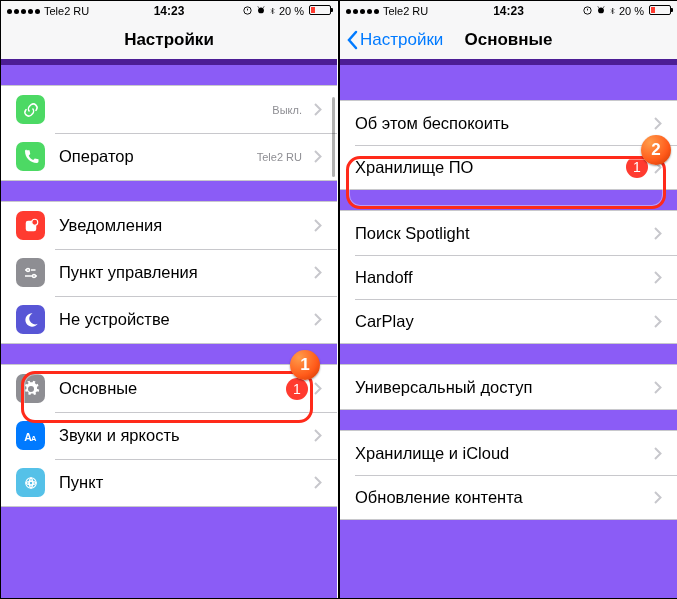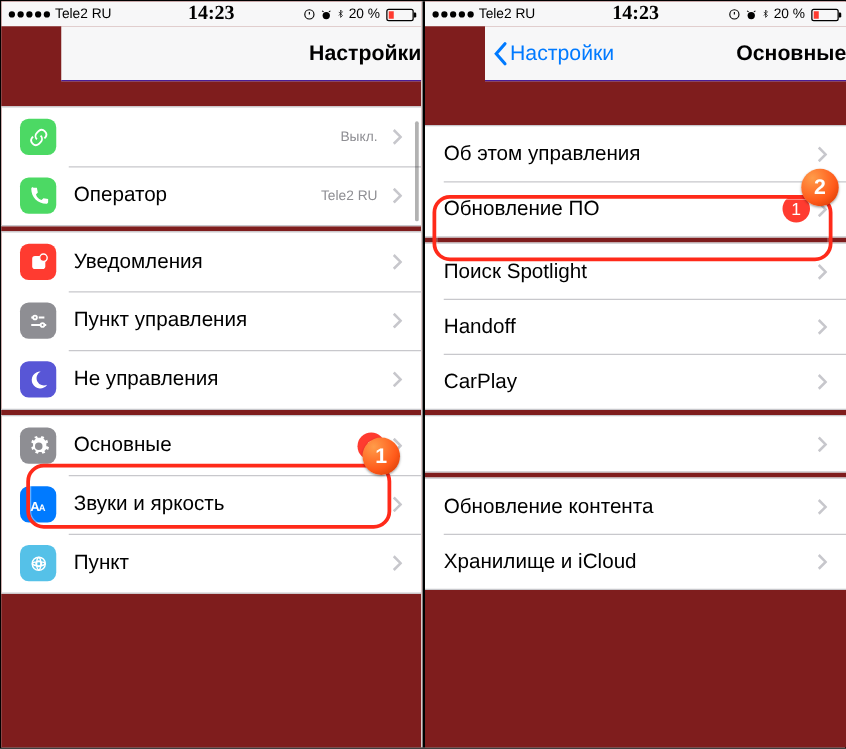--- a/index.html
+++ b/index.html
@@ -1,42 +1,42 @@
 <!DOCTYPE html>
 <html><head>
 <meta charset="utf-8">
 <style>
   * { box-sizing: border-box; margin: 0; padding: 0; font-family: -apple-system, "Helvetica Neue", Arial, sans-serif; }
   body { background: #fff; }
   .stage { width: 677px; height: 599px; position: relative; background: #fff; border:1px solid #000; }
-  .phone { position: absolute; top: 0; width: 336px; height: 597px; background: #7f1d1d; overflow: hidden; }
+  .phone { position: absolute; top: 0; width: 336px; height: 597px; background: #8b5cf6; overflow: hidden; }
   .phone.left  { left: 0; }
   .phone.right { left: 339px; width: 337px; }
   .divider     { position:absolute; left:337px; top:0; width:2px; height:597px; background:#000; }
 
   
   .status { height: 20px; background: #f7f7f8; display:flex; align-items:center; font-size:11px; font-weight:500; color:#000; padding:0 6px; position:relative; }
   .status .dots { display:flex; gap:2px; margin-right:4px; }
   .status .dot  { width:5px; height:5px; border-radius:50%; background:#000; }
   .status .carrier { font-size:11px; }
-  .status .clock { position:absolute; left:50%; transform:translateX(-50%); font-size:16px; font-weight:600;font-family:Liberation Serif, serif; }
-  .status .right-icons { margin-left:auto; display:flex; align-items:flex-end; gap:3px; font-size:11px; }
+  .status .clock { position:absolute; left:50%; transform:translateX(-50%); font-size:12px; font-weight:600; }
+  .status .right-icons { margin-left:auto; display:flex; align-items:flex-start; gap:3px; font-size:11px; }
   .status svg { display:block; }
   .battery { width:22px; height:10px; border:1px solid #000; border-radius:2px; position:relative; margin-left:2px; }
   .battery::after { content:""; position:absolute; right:-3px; top:2px; width:2px; height:4px; background:#000; border-radius:0 1px 1px 0; }
   .battery .fill { position:absolute; left:1px; top:1px; bottom:1px; width:20%; background:#ff3b30; }
 
   
-  .nav { height: 44px; background:#f7f7f8; border-bottom:1px solid #4c1d95; display:flex; align-items:center; justify-content:flex-end; position:relative;margin-left:48px; }
+  .nav { height: 44px; background:#f7f7f8; border-bottom:6px solid #4c1d95; display:flex; align-items:center; justify-content:center; position:relative; }
   .nav .title { font-size:17px; font-weight:600; }
   .nav .back { position:absolute; left:6px; display:flex; align-items:center; color:#007aff; font-size:17px; }
   .nav .back svg { margin-right:2px; }
 
   
-  .group { margin-top: 4px; background:#fff; border-top:1px solid #c8c8cc; border-bottom:1px solid #c8c8cc; }
+  .group { margin-top: 20px; background:#fff; border-top:1px solid #c8c8cc; border-bottom:1px solid #c8c8cc; }
   .group.first { margin-top: 20px; }
   .row { min-height:44px; padding:9px 15px 9px 15px; display:flex; align-items:center; position:relative; }
   .row + .row::before { content:""; position:absolute; top:0; left:54px; right:0; height:1px; background:#c8c8cc; }
   .row.noicon + .row.noicon::before { left:15px; }
   .row .icon { width:29px; height:29px; border-radius:7px; margin-right:14px; flex-shrink:0; display:flex; align-items:center; justify-content:center; }
   .row .icon svg { width:18px; height:18px; }
   .row .label { font-size:16.5px; color:#000; flex:0 0 auto; }
   .row .detail { margin-left:auto; font-size:11px; color:#8e8e93; margin-right:6px; }
   .row .chevron { margin-left:auto; }
   .row .detail + .chevron, .row .badge + .chevron { margin-left:6px; }
@@ -156,21 +156,21 @@
               <path d="M1 1l5.5 5.5L1 12" stroke="#c7c7cc" stroke-width="2"></path>
             </svg>
           </span>
       </div>
       <div class="row">
         <span class="icon" style="background:#5856d6">
             <svg viewBox="0 0 24 24" fill="#fff">
               <path d="M14 3a9 9 0 1 0 7 14 7 7 0 0 1-7-14z"></path>
             </svg>
           </span>
-        <span class="label">Не управления</span>
+        <span class="label">Не устройстве</span>
         <span class="chevron">
             <svg width="8" height="13" viewBox="0 0 8 13" fill="none">
               <path d="M1 1l5.5 5.5L1 12" stroke="#c7c7cc" stroke-width="2"></path>
             </svg>
           </span>
       </div>
     </div>
 
     <div class="group">
       <div class="row">
@@ -261,29 +261,29 @@
         <svg width="12" height="20" viewBox="0 0 12 20" fill="none">
             <path d="M10 2L3 10l7 8" stroke="#007aff" stroke-width="2.5" stroke-linecap="round"></path>
           </svg>
         <span>Настройки</span>
       </span>
       <span class="title">Основные</span>
     </div>
 
     <div class="group first" style="margin-top:35px">
       <div class="row noicon">
-        <span class="label">Об этом управления</span>
-        <span class="chevron">
-            <svg width="8" height="13" viewBox="0 0 8 13" fill="none">
-              <path d="M1 1l5.5 5.5L1 12" stroke="#c7c7cc" stroke-width="2"></path>
-            </svg>
-          </span>
-      </div>
-      <div class="row noicon">
-        <span class="label">Обновление ПО</span>
+        <span class="label">Об этом беспокоить</span>
+        <span class="chevron">
+            <svg width="8" height="13" viewBox="0 0 8 13" fill="none">
+              <path d="M1 1l5.5 5.5L1 12" stroke="#c7c7cc" stroke-width="2"></path>
+            </svg>
+          </span>
+      </div>
+      <div class="row noicon">
+        <span class="label">Хранилище ПО</span>
         <span class="badge">1</span>
         <span class="chevron">
             <svg width="8" height="13" viewBox="0 0 8 13" fill="none">
               <path d="M1 1l5.5 5.5L1 12" stroke="#c7c7cc" stroke-width="2"></path>
             </svg>
           </span>
       </div>
     </div>
 
     <div class="group">
@@ -308,39 +308,40 @@
         <span class="chevron">
             <svg width="8" height="13" viewBox="0 0 8 13" fill="none">
               <path d="M1 1l5.5 5.5L1 12" stroke="#c7c7cc" stroke-width="2"></path>
             </svg>
           </span>
       </div>
     </div>
 
     <div class="group">
       <div class="row noicon">
-        <span class="chevron">
-            <svg width="8" height="13" viewBox="0 0 8 13" fill="none">
-              <path d="M1 1l5.5 5.5L1 12" stroke="#c7c7cc" stroke-width="2"></path>
-            </svg>
-          </span>
-      </div>
-    </div>
-
-    <div class="group">
+        <span class="label">Универсальный доступ</span>
+        <span class="chevron">
+            <svg width="8" height="13" viewBox="0 0 8 13" fill="none">
+              <path d="M1 1l5.5 5.5L1 12" stroke="#c7c7cc" stroke-width="2"></path>
+            </svg>
+          </span>
+      </div>
+    </div>
+
+    <div class="group">
+      <div class="row noicon">
+        <span class="label">Хранилище и iCloud</span>
+        <span class="chevron">
+            <svg width="8" height="13" viewBox="0 0 8 13" fill="none">
+              <path d="M1 1l5.5 5.5L1 12" stroke="#c7c7cc" stroke-width="2"></path>
+            </svg>
+          </span>
+      </div>
       <div class="row noicon">
         <span class="label">Обновление контента</span>
-        <span class="chevron">
-            <svg width="8" height="13" viewBox="0 0 8 13" fill="none">
-              <path d="M1 1l5.5 5.5L1 12" stroke="#c7c7cc" stroke-width="2"></path>
-            </svg>
-          </span>
-      </div>
-      <div class="row noicon">
-        <span class="label">Хранилище и iCloud</span>
         <span class="chevron">
             <svg width="8" height="13" viewBox="0 0 8 13" fill="none">
               <path d="M1 1l5.5 5.5L1 12" stroke="#c7c7cc" stroke-width="2"></path>
             </svg>
           </span>
       </div>
     </div>
   </div>
 
   <div class="hl" style="left:20px; top:370px; width:292px; height:52px;"></div>

